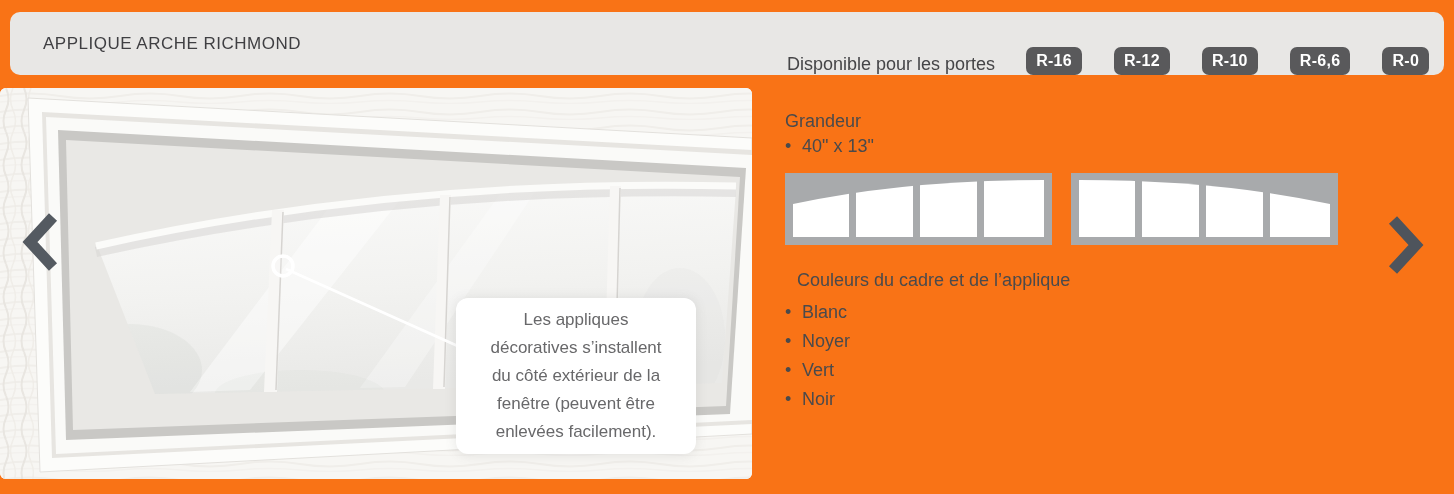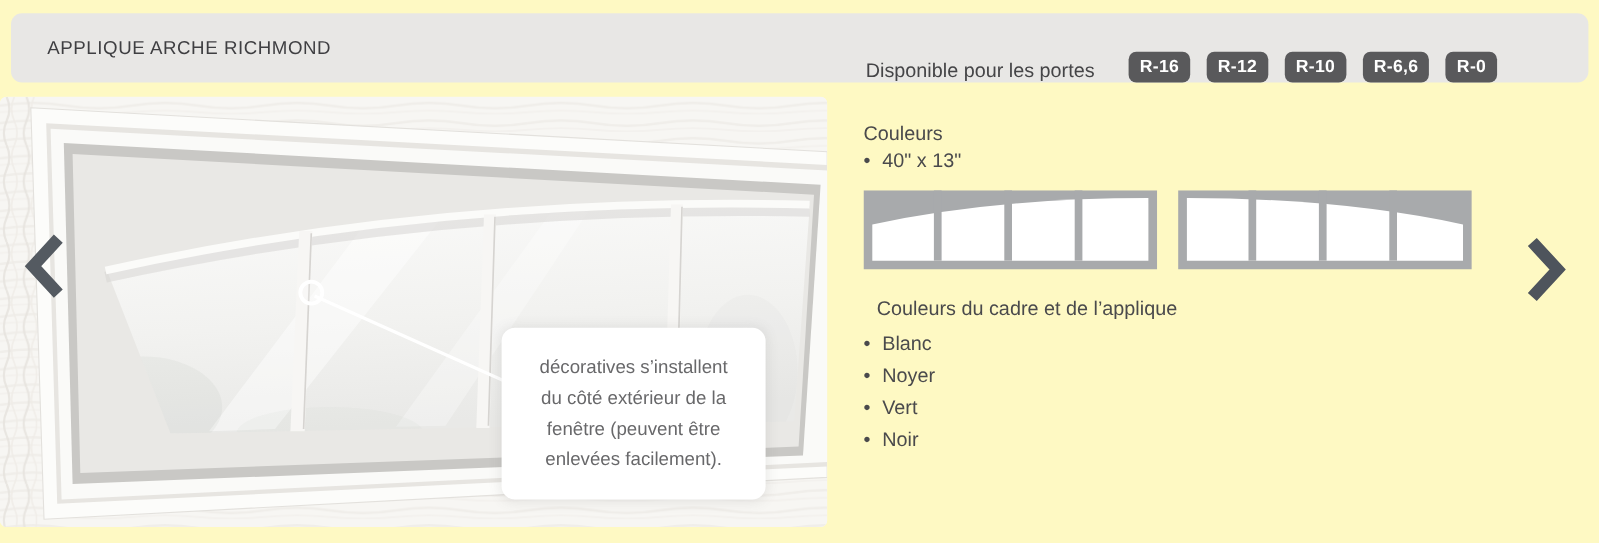--- a/index.html
+++ b/index.html
@@ -1,26 +1,26 @@
 <!DOCTYPE html>
 <html><head>
 <meta charset="utf-8">
 <style>
   html,body{margin:0;padding:0;background:#ffffff;}
-  .page{position:relative;width:1454px;height:494px;background:#fef9c3;overflow:hidden;
+  .page{position:relative;width:1454px;height:494px;background:#f97316;overflow:hidden;
         font-family:"Liberation Sans",sans-serif;color:#4a4a4c;}
 
   
   .topbar{position:absolute;left:10px;top:12px;width:1434px;height:63px;
           background:#e8e7e5;border-radius:10px;}
   .title{position:absolute;left:33px;top:50%;transform:translateY(-50%);
          font-size:17px;font-weight:400;letter-spacing:.5px;color:#3f3f42;margin:0;white-space:nowrap;}
   .avail{position:absolute;left:777px;top:0;height:100%;display:flex;align-items:flex-end;gap:31px;}
   .avail-label{font-size:18px;color:#454547;white-space:nowrap;}
-  .badges{display:flex;gap:15px;}
+  .badges{display:flex;gap:32px;}
   .badge{background:#59595b;color:#ffffff;font-size:16px;font-weight:700;
          padding:6px 10px;border-radius:7px;letter-spacing:.3px;line-height:1;
          display:inline-block;}
 
   
   .photo{position:absolute;left:0;top:88px;width:752px;height:391px;border-radius:6px;
          overflow:hidden;background:#f7f6f3;}
   .photo .art{position:absolute;left:0;top:0;}
   .tooltip{position:absolute;left:456px;top:210px;width:240px;height:156px;background:#ffffff;
            border-radius:12px;box-shadow:0 1px 12px rgba(90,90,90,.14);
@@ -111,41 +111,42 @@
       <polygon points="440,107 451,107 445,301 433,301" fill="#f7f6f4"></polygon>
       <line x1="450" y1="109" x2="444" y2="299" stroke="#d6d4d1" stroke-width="1.5"></line>
       <polygon points="610,98 621,98 616,298 604,298" fill="#f7f6f4"></polygon>
       <line x1="620" y1="100" x2="615" y2="296" stroke="#d6d4d1" stroke-width="1.5"></line>
 
       <line x1="286" y1="181" x2="480" y2="268" stroke="#ffffff" stroke-width="3"></line>
       <circle cx="283" cy="178" r="10" fill="rgba(255,255,255,0.18)" stroke="#ffffff" stroke-width="3.5"></circle>
     </svg>
 
     <div class="tooltip">
+      <div>Les appliques</div>
       <div>décoratives s’installent</div>
       <div>du côté extérieur de la</div>
       <div>fenêtre (peuvent être</div>
       <div>enlevées facilement).</div>
     </div>
 
     <button class="nav prev">
       <svg width="38" height="62" viewBox="0 0 38 62">
         <polyline points="31,6 8,31 31,56" fill="none" stroke="#545a61" stroke-width="11" stroke-linecap="butt" stroke-linejoin="miter"></polyline>
       </svg>
     </button>
   </div>
 
   <button class="nav next">
     <svg width="38" height="62" viewBox="0 0 38 62">
       <polyline points="7,6 30,31 7,56" fill="none" stroke="#4e545c" stroke-width="11" stroke-linecap="butt" stroke-linejoin="miter"></polyline>
     </svg>
   </button>
 
   <section class="details">
-    <h2 class="h-sec">Couleurs</h2>
+    <h2 class="h-sec">Grandeur</h2>
     <ul class="dots size-list">
       <li>40" x 13"</li>
     </ul>
 
     <div class="diagrams">
       <svg width="267" height="72" viewBox="0 0 267 72">
         <rect width="267" height="72" fill="#a8aaac"></rect>
         <path d="M8,64 L259,64 L259,7 Q120,7 8,31 Z" fill="#ffffff"></path>
         <rect x="64" y="0" width="7" height="64" fill="#a8aaac"></rect>
         <rect x="128" y="0" width="7" height="64" fill="#a8aaac"></rect>

